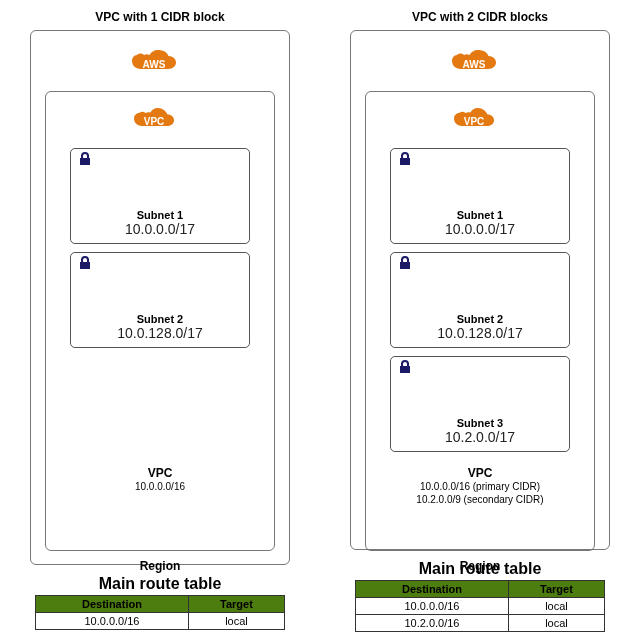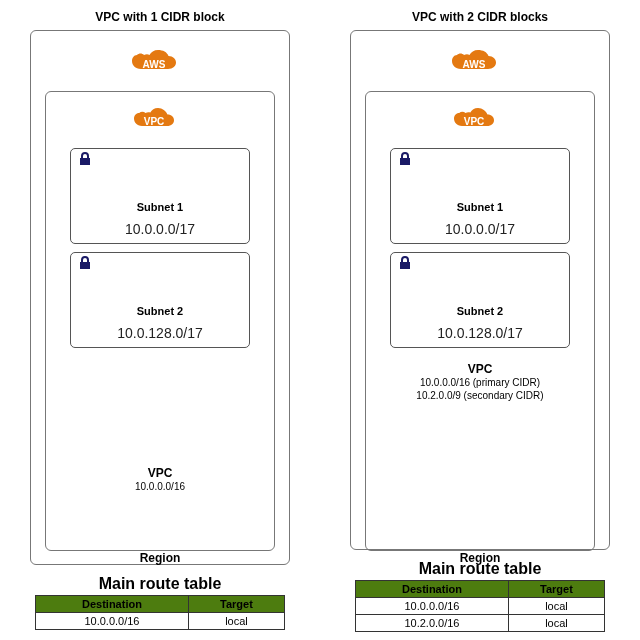--- a/index.html
+++ b/index.html
@@ -59,21 +59,20 @@
       width: 180px;
       height: 96px;
       border: 1px solid #555;
       border-radius: 5px;
       margin-bottom: 8px;
       display: flex;
       flex-direction: column;
       justify-content: flex-end;
       align-items: center;
       padding-bottom: 6px;
-      gap: 8px;
     }
     .lock-icon {
       position: absolute;
       top: 2px;
       left: 6px;
     }
     .subnet-name {
       font-size: 11px;
       font-weight: bold;
     }
@@ -87,20 +86,21 @@
       text-align: center;
     }
     .vpc-cidr {
       font-size: 10px;
       text-align: center;
       line-height: 1.3;
     }
     .region-label {
       font-size: 12px;
       font-weight: bold;
+      margin-top: 8px;
     }
     .col-left .vpc-box { min-height: 460px; }
     .col-left .region-box { min-height: 520px; }
     .col-right .vpc-box { min-height: 460px; }
     .col-right .region-box { min-height: 520px; }
     .col-left .subnets-area { margin-bottom: 110px; }
     .col-right .subnets-area { margin-bottom: 6px; }
     .vpc-footer { text-align: center; }
     .rt-title {
       font-size: 16px;
@@ -228,20 +228,29 @@
         </div>
         <div class="subnet-box">
           <span class="lock-icon">
             <svg width="16" height="16" viewBox="0 0 16 16">
                 <path d="M4 7V5a4 4 0 018 0v2h1v7H3V7h1zm2 0h4V5a2 2 0 00-4 0v2z" fill="#1a1a66"></path>
               </svg>
           </span>
           <div class="subnet-name">Subnet 2</div>
           <div class="subnet-cidr">10.0.128.0/17</div>
         </div>
+        <div class="subnet-box">
+          <span class="lock-icon">
+            <svg width="16" height="16" viewBox="0 0 16 16">
+                <path d="M4 7V5a4 4 0 018 0v2h1v7H3V7h1zm2 0h4V5a2 2 0 00-4 0v2z" fill="#1a1a66"></path>
+              </svg>
+          </span>
+          <div class="subnet-name">Subnet 3</div>
+          <div class="subnet-cidr">10.2.0.0/17</div>
+        </div>
       </div>
       <div class="vpc-footer">
         <div class="vpc-label">VPC</div>
         <div class="vpc-cidr" style="white-space:pre-line">10.0.0.0/16 (primary CIDR)
 10.2.0.0/9 (secondary CIDR)</div>
       </div>
     </div>
     <div class="region-label">Region</div>
   </div>
   <div class="rt-title">Main route table</div>

